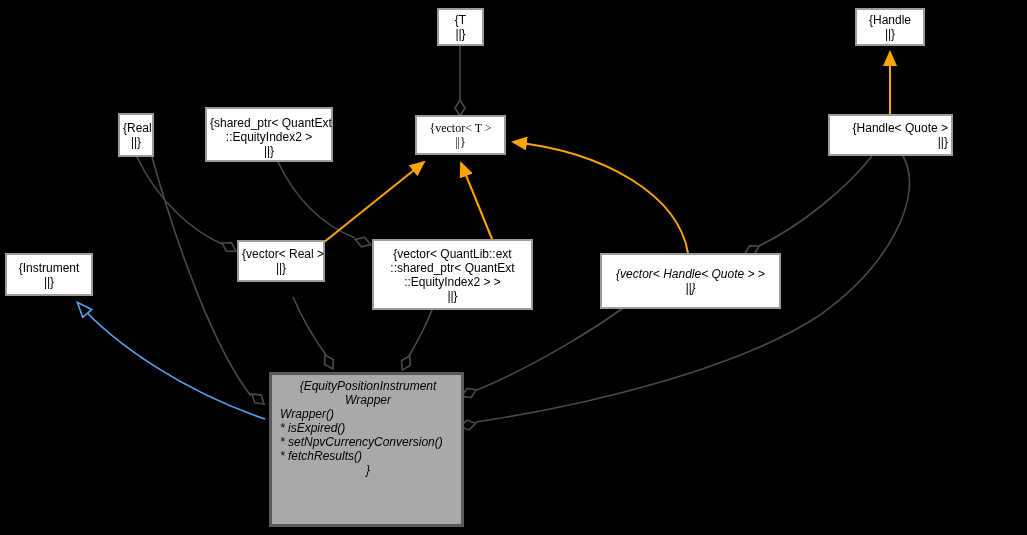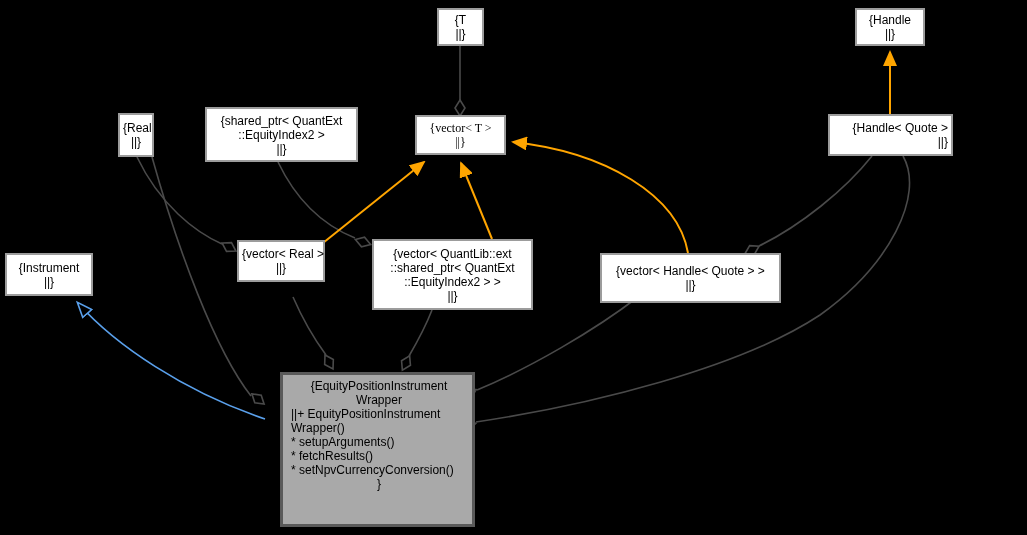--- a/index.html
+++ b/index.html
@@ -111,21 +111,21 @@
   <div class="node" style="left:855px;top:8px;width:70px;height:38px;">
     <div class="ln">{Handle</div>
     <div class="ln">||}</div>
   </div>
 
   <div class="node" style="left:118px;top:113px;width:36px;height:44px;">
     <div class="ln">{Real</div>
     <div class="ln">||}</div>
   </div>
 
-  <div class="node" style="left:205px;top:107px;width:153px;height:55px;">
+  <div class="node" style="left:205px;top:107px;width:128px;height:55px;justify-content:flex-end;">
     <div class="ln">{shared_ptr&lt; QuantExt</div>
     <div class="ln">::EquityIndex2 &gt;</div>
     <div class="ln">||}</div>
   </div>
 
   <div class="node" style="left:415px;top:115px;width:91px;height:40px;font-family:Liberation Serif, serif;">
     <div class="ln">{vector&lt; T &gt;</div>
     <div class="ln">||}</div>
   </div>
 
@@ -144,29 +144,28 @@
     <div class="ln">||}</div>
   </div>
 
   <div class="node" style="left:372px;top:239px;width:161px;height:71px;">
     <div class="ln">{vector&lt; QuantLib::ext</div>
     <div class="ln">::shared_ptr&lt; QuantExt</div>
     <div class="ln">::EquityIndex2 &gt; &gt;</div>
     <div class="ln">||}</div>
   </div>
 
-  <div class="node" style="left:600px;top:253px;width:181px;height:50px;">
+  <div class="node" style="left:600px;top:253px;width:181px;height:56px;font-style:italic;">
     <div class="ln">{vector&lt; Handle&lt; Quote &gt; &gt;</div>
     <div class="ln">||}</div>
   </div>
 
-  <div class="node main" style="left:280px;top:372px;width:195px;height:155px;">
+  <div class="node main" style="left:269px;top:372px;width:195px;height:155px;font-style:italic;">
     <div class="ln c">{EquityPositionInstrument</div>
     <div class="ln c">Wrapper</div>
-    <div class="ln">||+ EquityPositionInstrument</div>
     <div class="ln">Wrapper()</div>
-    <div class="ln">* setupArguments()</div>
+    <div class="ln">* isExpired()</div>
+    <div class="ln">* setNpvCurrencyConversion()</div>
     <div class="ln">* fetchResults()</div>
-    <div class="ln">* setNpvCurrencyConversion()</div>
     <div class="ln c">}</div>
   </div>
 
 </div>
 
 </body></html>

